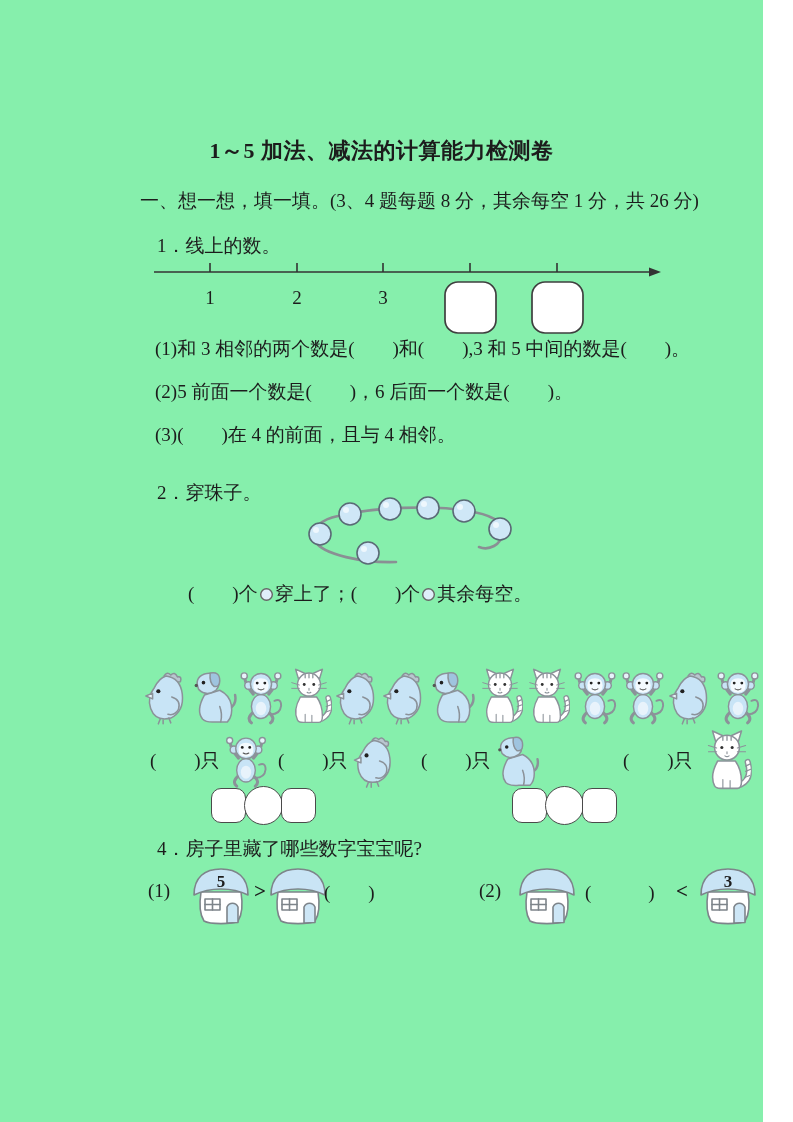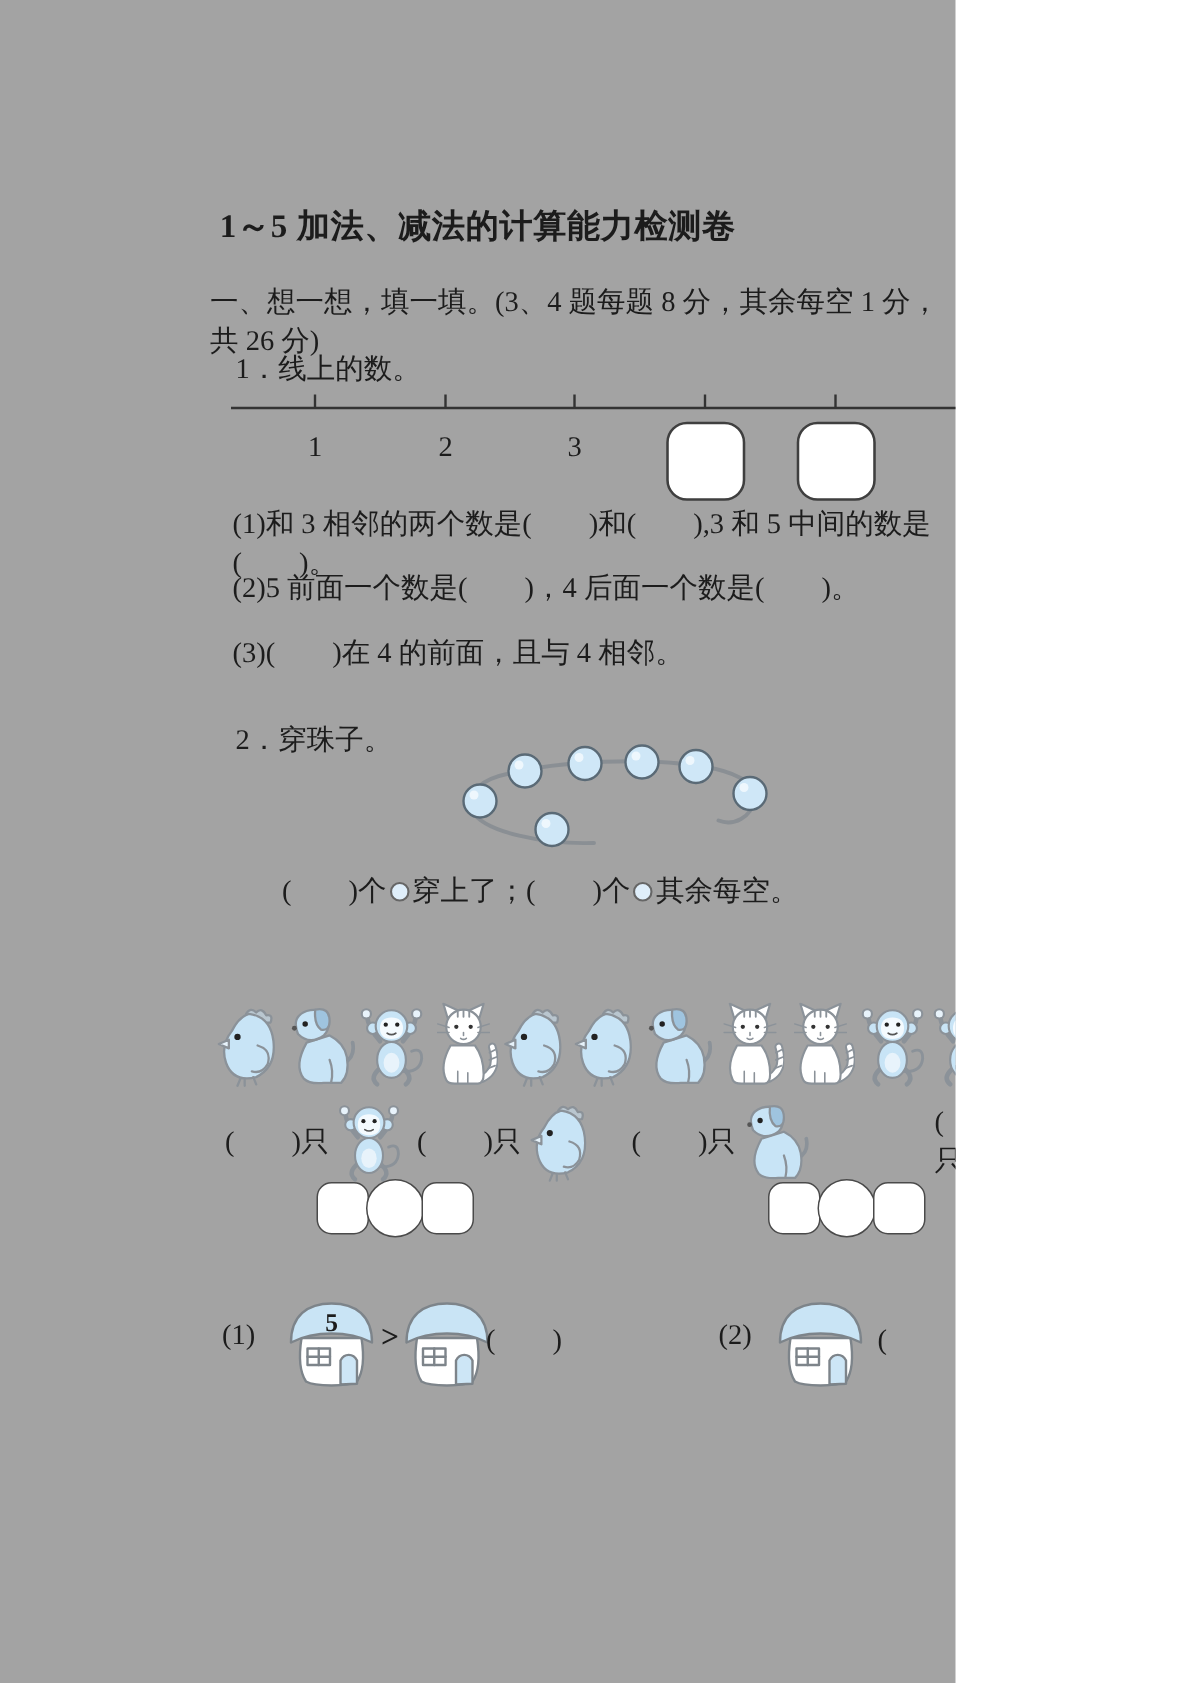--- a/index.html
+++ b/index.html
@@ -1,16 +1,16 @@
 <!DOCTYPE html>
 <html><head>
 <meta charset="utf-8">
 <style>
   html,body{margin:0;padding:0;background:#fff;}
-  .page{position:relative;width:637px;height:1122px;background:#a3a3a3;overflow:hidden;
+  .page{position:relative;width:763px;height:1122px;background:#86efac;overflow:hidden;
         font-family:"Liberation Serif","DejaVu Serif",serif;color:#1c1c1c;}
   .abs{position:absolute;}
   .title{top:136px;left:0;width:100%;text-align:center;font-size:22px;font-weight:bold;letter-spacing:0.5px;}
   .heading{top:188px;left:140px;font-size:19px;}
   .qlabel{font-size:19px;}
   .q1-label{top:233px;left:157px;}
   .numline{top:256px;left:150px;width:520px;height:84px;}
   .numline line,.numline path{stroke:#333;stroke-width:1.6;fill:none;}
   .numline .tick-label{font-size:19px;fill:#1c1c1c;text-anchor:middle;font-family:"Liberation Serif",serif;}
   .numline .ansbox{fill:#fff;stroke:#3f3f3f;stroke-width:1.7;}
@@ -139,21 +139,21 @@
     <line x1="233" y1="7" x2="233" y2="16"></line>
     <line x1="320" y1="7" x2="320" y2="16"></line>
     <line x1="407" y1="7" x2="407" y2="16"></line>
     <text class="tick-label" x="60" y="48">1</text>
     <text class="tick-label" x="147" y="48">2</text>
     <text class="tick-label" x="233" y="48">3</text>
     <rect class="ansbox" x="295" y="26" width="51" height="51" rx="13"></rect>
     <rect class="ansbox" x="382" y="26" width="51" height="51" rx="13"></rect>
   </svg>
   <div class="abs sub s1">(1)和 3 相邻的两个数是(　　)和(　　),3 和 5 中间的数是(　　)。</div>
-  <div class="abs sub s2">(2)5 前面一个数是(　　)，4 后面一个数是(　　)。</div>
+  <div class="abs sub s2">(2)5 前面一个数是(　　)，6 后面一个数是(　　)。</div>
   <div class="abs sub s3">(3)(　　)在 4 的前面，且与 4 相邻。</div>
 
   <div class="abs qlabel q2-label">2．穿珠子。</div>
   <svg class="abs beads-svg" viewBox="0 0 262 100">
     <path class="string" d="M 103 79 C 70 80 30 72 22 58 C 16 45 30 36 45 33 C 80 24 140 22 175 28 C 195 31 212 38 210 50 C 208 62 196 68 186 64"></path>
     <g>
       <circle class="bead" cx="27" cy="51" r="11"></circle>
       <circle class="bead" cx="57" cy="31" r="11"></circle>
       <circle class="bead" cx="97" cy="26" r="11"></circle>
       <circle class="bead" cx="135" cy="25" r="11"></circle>
@@ -250,20 +250,21 @@
     <div class="cmp-square"></div>
     <div class="cmp-circle"></div>
     <div class="cmp-square"></div>
   </div>
   <div class="abs cmp-group cmpB">
     <div class="cmp-square"></div>
     <div class="cmp-circle"></div>
     <div class="cmp-square"></div>
   </div>
 
+  <div class="abs qlabel q4-label">4．房子里藏了哪些数字宝宝呢?</div>
 
   <span class="abs q4-text i1-index">(1)</span>
   <svg class="abs house h1" viewBox="0 0 58 64">
     <use href="#sym-house"></use>
     <text class="roof-num" x="29" y="22">5</text>
   </svg>
   <span class="abs q4-text op i1-op">&gt;</span>
   <svg class="abs house h2" viewBox="0 0 58 64">
       <use href="#sym-house"></use>
     </svg>

